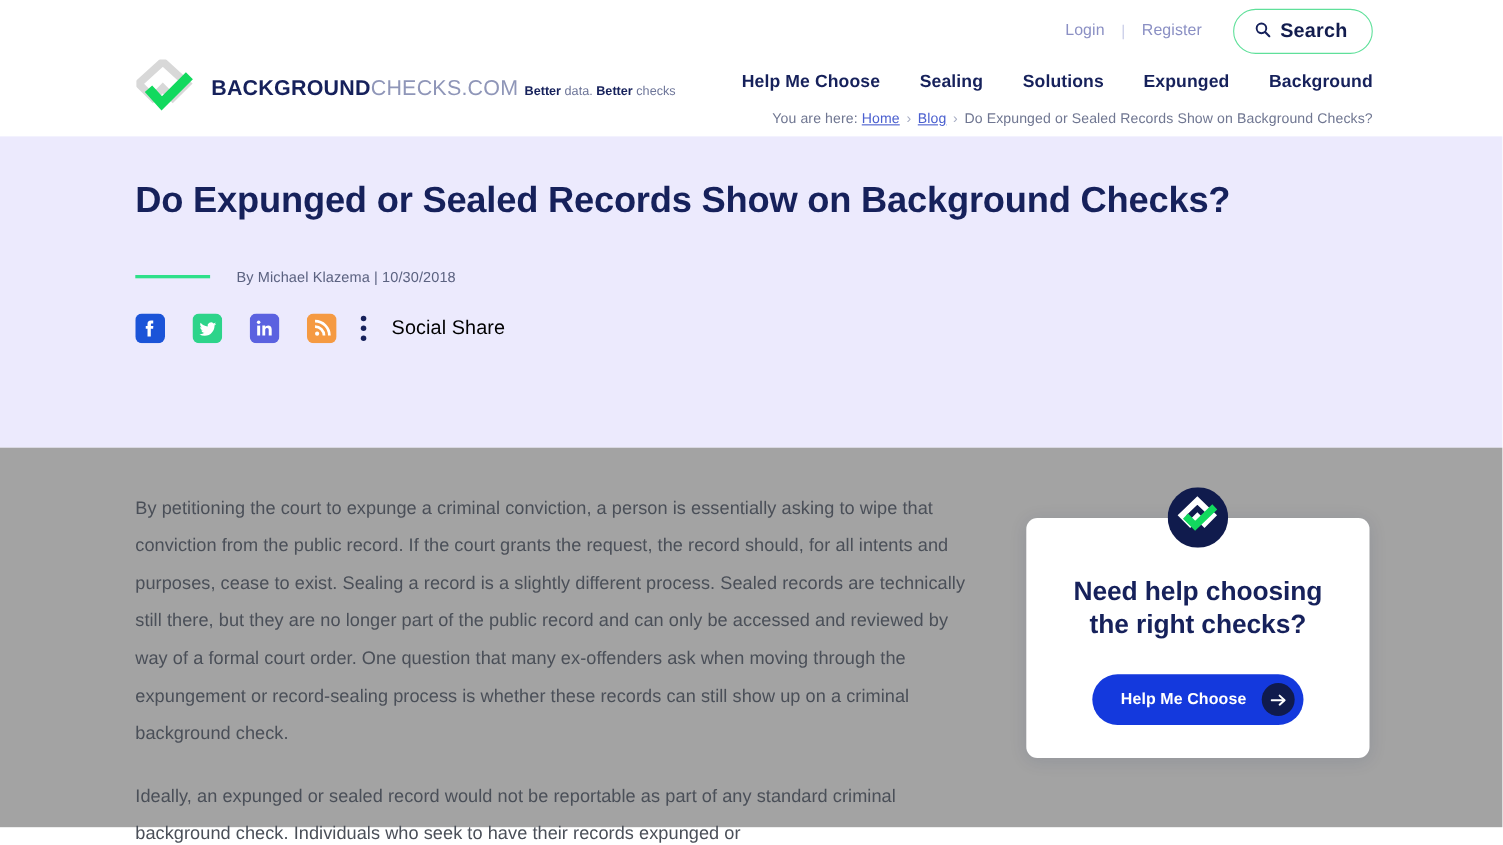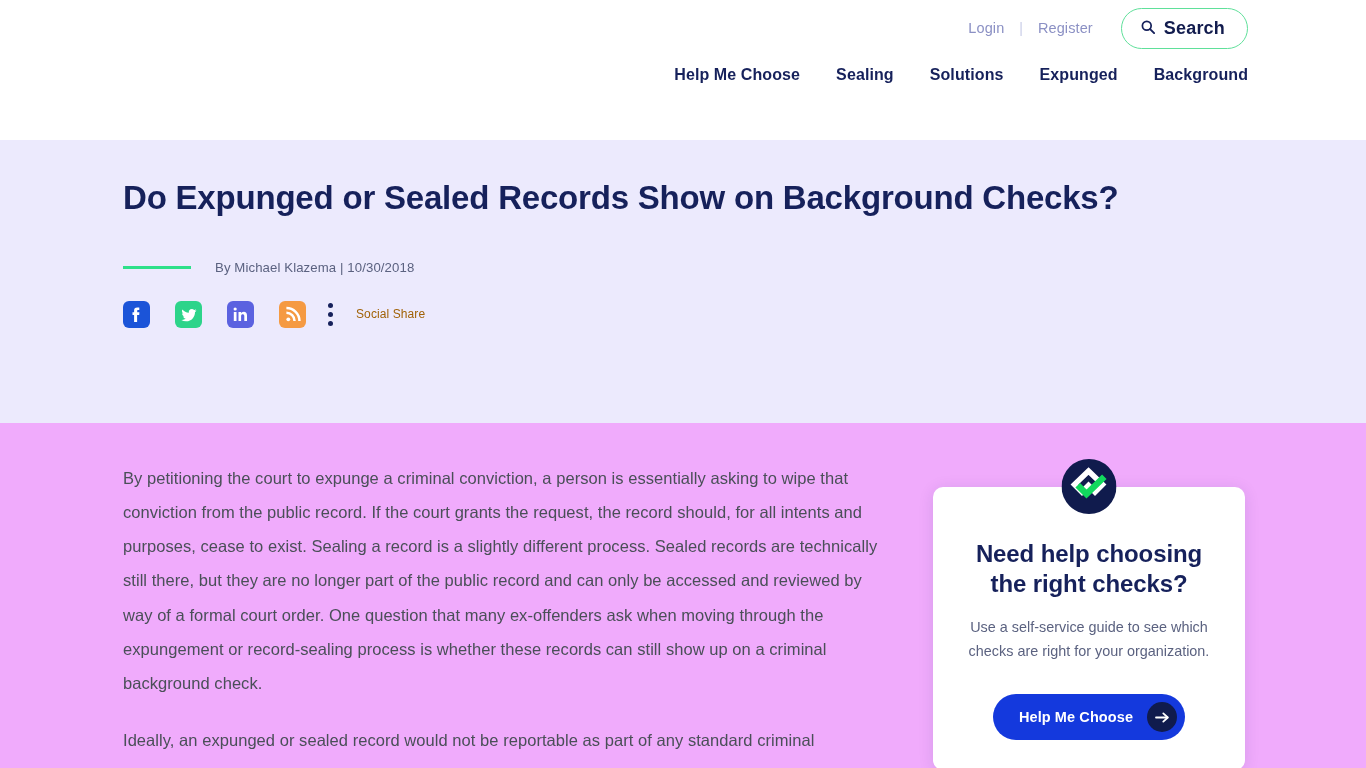--- a/index.html
+++ b/index.html
@@ -6,21 +6,21 @@
   html, body {
     width:1366px; height:768px;
     font-family:"Liberation Sans", sans-serif;
     background:#ffffff;
     overflow:hidden;
   }
 
   
   .header {
     position:relative;
-    height:140px;
+    height:124px;
     background:#ffffff;
   }
   .utility-bar {
     position:absolute;
     top:0; right:0;
     height:56px;
     display:flex;
     align-items:center;
     gap:0;
     padding-right:118px;
@@ -176,29 +176,29 @@
     cursor:pointer;
     flex:none;
   }
   .kebab i {
     width:5px; height:5px;
     border-radius:50%;
     background:#16215b;
     display:block;
   }
   .share-lbl {
-    font-size:12px;
-    color:#a16207;
+    font-size:18px;
+    color:#000000;
     letter-spacing:.1px;
   }
 
   
   .content {
     position:relative;
-    background:#f0abfc;
+    background:#a3a3a3;
     height:345px;
   }
   .cols {
     width:1120px;
     margin:0 auto;
     display:flex;
     gap:50px;
     padding-top:38px;
   }
   .article { width:760px; flex:none; }
@@ -282,29 +282,49 @@
       <span class="search-ico">
         <svg width="14" height="14" viewBox="0 0 16 16" fill="none">
           <circle cx="6.6" cy="6.6" r="5" stroke="#16215b" stroke-width="2"></circle>
           <line x1="10.4" y1="10.4" x2="15" y2="15" stroke="#16215b" stroke-width="2.2" stroke-linecap="round"></line>
         </svg>
       </span>
       <span class="lbl">Search</span>
     </button>
   </div>
 
+  <a class="brand" href="#">
+    <span class="brand-mark">
+      <svg width="56" height="52" viewBox="0 0 56 52" fill="none">
+        <path d="M24 2 L46 22 L33 35 L24 26 L15 35 L2 22 Z" fill="none" stroke="#d8d8d8" stroke-width="7" stroke-linejoin="miter"></path>
+        <path d="M14 30 L23 40 L45 18" fill="none" stroke="#12d95e" stroke-width="9" stroke-linecap="square" stroke-linejoin="miter"></path>
+      </svg>
+    </span>
+    <span class="brand-txt">
+      <span class="brand-name">
+        <span class="b1">BACKGROUND</span><span class="b2">CHECKS.COM</span>
+      </span>
+      <span class="brand-tag">
+        <span class="t1">Better</span><span class="t2"> data. </span><span class="t1">Better</span><span class="t2"> checks</span>
+      </span>
+    </span>
+  </a>
 
   <nav class="mainnav">
     <a class="nav-item" href="#">Help Me Choose</a>
     <a class="nav-item" href="#">Sealing</a>
     <a class="nav-item" href="#">Solutions</a>
     <a class="nav-item" href="#">Expunged</a>
     <a class="nav-item" href="#">Background</a>
   </nav>
 
+  <div class="breadcrumb">
+    <span class="lead">You are here:</span>
+    <a href="#">Home</a><span class="caret">›</span><a href="#">Blog</a><span class="caret">›</span><span class="cur">Do Expunged or Sealed Records Show on Background Checks?</span>
+  </div>
 </div>
 
 <div class="hero">
   <div class="wrap">
     <h1 class="post-title">Do Expunged or Sealed Records Show on Background Checks?</h1>
 
     <div class="byline">
       <span class="byline-rule"></span>
       <span class="byline-txt">By Michael Klazema | 10/30/2018</span>
     </div>
@@ -359,21 +379,20 @@
     <aside class="sidebar">
       <div class="cta-card">
         <span class="cta-logo">
           <svg width="55" height="55" viewBox="0 0 55 55">
             <circle cx="27.5" cy="27.5" r="27.5" fill="#101b4d"></circle>
             <path d="M27 12 L41 25.5 L33.5 33 L27 26.5 L20.5 33 L13 25.5 Z" fill="none" stroke="#ffffff" stroke-width="5.5" stroke-linejoin="miter"></path>
             <path d="M18.5 28.5 L25 35 L40.5 20" fill="none" stroke="#12d95e" stroke-width="6.5" stroke-linecap="square" stroke-linejoin="miter"></path>
           </svg>
         </span>
         <div class="cta-title">Need help choosing the right checks?</div>
-        <div class="cta-sub">Use a self-service guide to see which checks are right for your organization.</div>
         <button class="cta-btn">
           <span class="lbl">Help Me Choose</span>
           <span class="cta-arrow">
             <svg width="15" height="13" viewBox="0 0 15 13" fill="none">
               <line x1="1" y1="6.5" x2="12.5" y2="6.5" stroke="#fff" stroke-width="1.8" stroke-linecap="round"></line>
               <polyline points="8.3,2.4 12.8,6.5 8.3,10.6" fill="none" stroke="#fff" stroke-width="1.8" stroke-linecap="round" stroke-linejoin="round"></polyline>
             </svg>
           </span>
         </button>
       </div>

